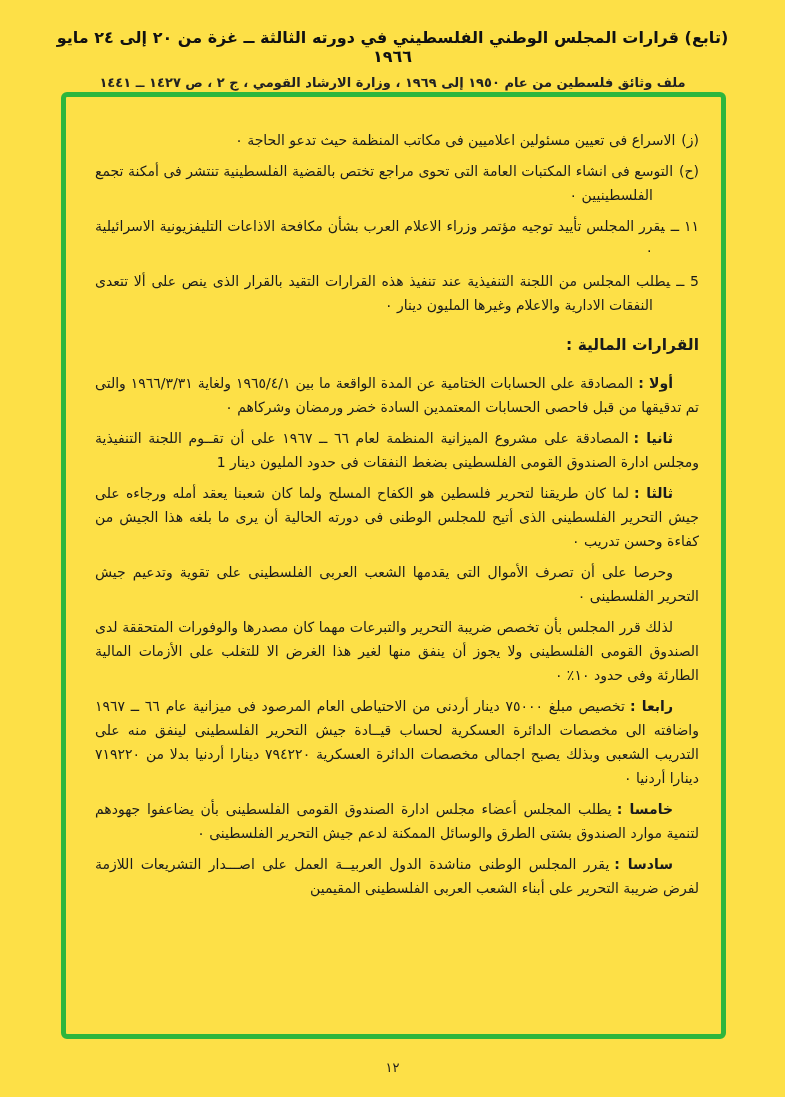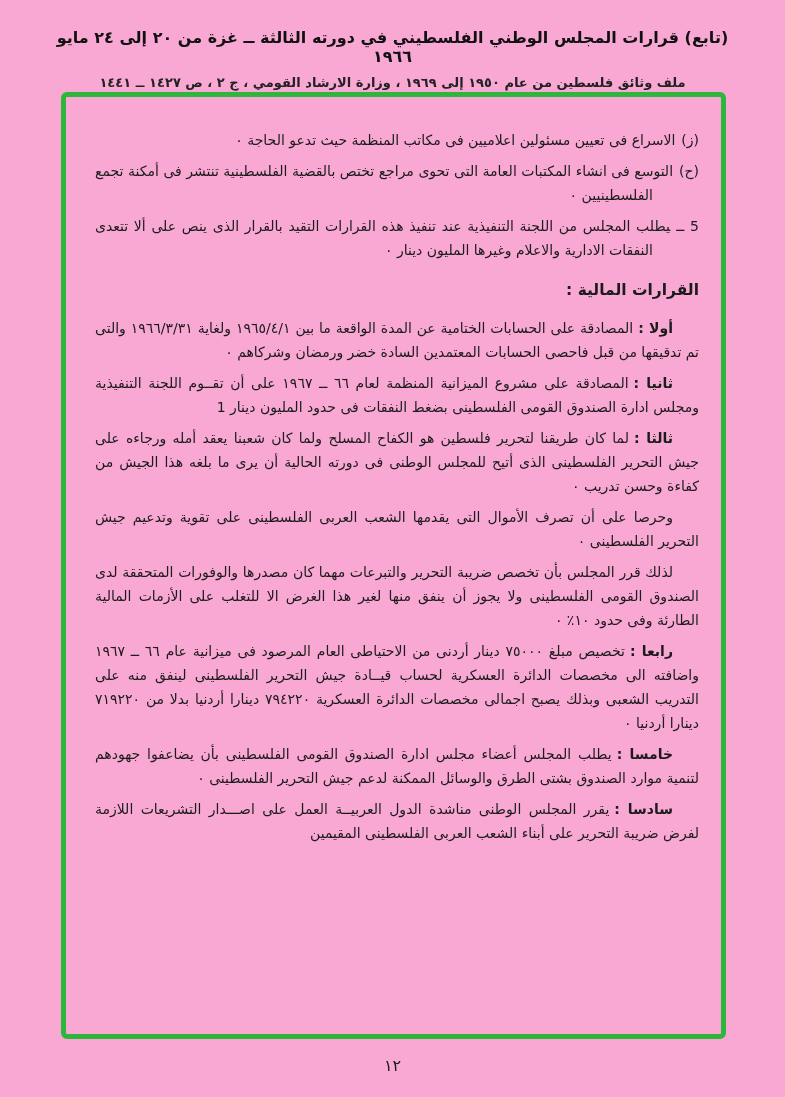--- a/index.html
+++ b/index.html
@@ -1,20 +1,20 @@
 <!DOCTYPE html>
 <html lang="ar"><head>
 <meta charset="utf-8">
 <style>
   html, body { margin: 0; padding: 0; background: #ffffff; }
   .page {
     position: relative;
     width: 785px;
     height: 1097px;
-    background: #f9a8d4;
+    background: #fde047;
     font-family: "DejaVu Sans", sans-serif;
     color: #1b1b1b;
     overflow: hidden;
     margin: 0 auto;
   }
   .header {
     position: absolute;
     top: 28px;
     left: 40px;
     right: 40px;
@@ -70,21 +70,21 @@
     text-indent: 26px;
     margin-bottom: 7px;
   }
   .para .lead { font-weight: bold; margin-left: 5px; }
   .page-number {
     position: absolute;
     bottom: 22px;
     left: 0;
     right: 0;
     text-align: center;
-    font-size: 16px;
+    font-size: 13px;
     color: #1b1b1b;
   }
 </style>
 </head>
 <body>
 
 <div class="page">
 
   <div class="header">
     <div class="header-title">(تابع) قرارات المجلس الوطني الفلسطيني في دورته الثالثة ــ غزة من ٢٠ إلى ٢٤ مايو ١٩٦٦</div>
@@ -93,20 +93,23 @@
 
   <div class="frame" style="border-color: rgb(46, 182, 60);"></div>
 
   <div class="doc-body">
 
     <div class="item">
       <span class="marker">(ز)</span><span class="txt">الاسراع فى تعيين مسئولين اعلاميين فى مكاتب المنظمة حيث تدعو الحاجة ٠</span>
     </div>
     <div class="item">
       <span class="marker">(ح)</span><span class="txt">التوسع فى انشاء المكتبات العامة التى تحوى مراجع تختص بالقضية الفلسطينية تنتشر فى أمكنة تجمع الفلسطينيين ٠</span>
+    </div>
+    <div class="item">
+      <span class="marker">١١ ــ</span><span class="txt">يقرر المجلس تأييد توجيه مؤتمر وزراء الاعلام العرب بشأن مكافحة الاذاعات التليفزيونية الاسرائيلية ٠</span>
     </div>
     <div class="item">
       <span class="marker">5 ــ</span><span class="txt">يطلب المجلس من اللجنة التنفيذية عند تنفيذ هذه القرارات التقيد بالقرار الذى ينص على ألا تتعدى النفقات الادارية والاعلام وغيرها المليون دينار ٠</span>
     </div>
 
     <div class="section-title">القرارات المالية :</div>
 
     <div class="para">
       <span class="lead">أولا :</span><span class="txt">المصادقة على الحسابات الختامية عن المدة الواقعة ما بين ١٩٦٥/٤/١ ولغاية ١٩٦٦/٣/٣١ والتى تم تدقيقها من قبل فاحصى الحسابات المعتمدين السادة خضر ورمضان وشركاهم ٠</span>
     </div>

